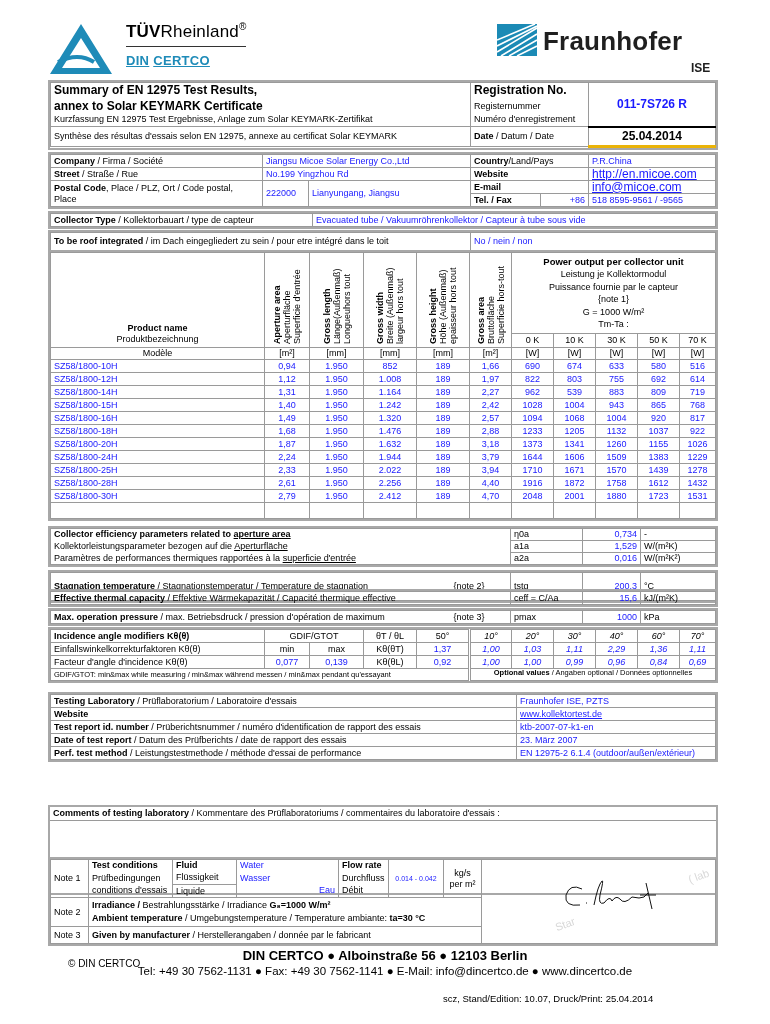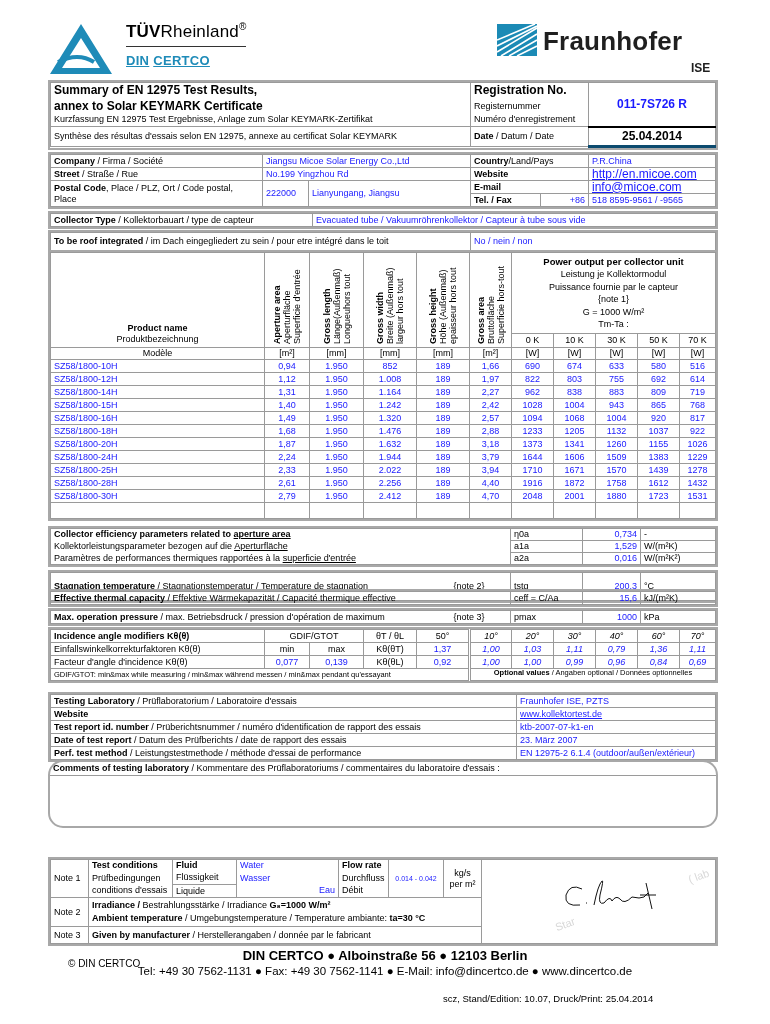--- a/index.html
+++ b/index.html
@@ -83,21 +83,21 @@
       <td style="border-top:none;border-bottom:none;"><span class="sumtitle">annex to Solar KEYMARK Certificate</span></td>
       <td style="border-top:none;border-bottom:none;">Registernummer</td>
     </tr>
     <tr style="height:13px">
       <td style="border-top:none;">Kurzfassung EN 12975 Test Ergebnisse, Anlage zum Solar KEYMARK-Zertifikat</td>
       <td style="border-top:none;">Numéro d'enregistrement</td>
     </tr>
     <tr style="height:20px">
       <td>Synthèse des résultas d'essais selon EN 12975, annexe au certificat Solar KEYMARK</td>
       <td><b>Date</b><span> / Datum / Date</span></td>
-      <td class="c date" style="border-top:2px solid #000;border-bottom:3px solid #0c4a6e;">25.04.2014</td>
+      <td class="c date" style="border-top:2px solid #000;border-bottom:3px solid #eab308;">25.04.2014</td>
     </tr>
   </tbody>
     </table>
 </div>
 
 <div class="box" style="top:152px;">
   <table>
     <colgroup>
         <col style="width:212px">
         <col style="width:46px">
@@ -259,21 +259,21 @@
           <td class="num">614</td>
         </tr>
         <tr style="height: 13px;">
           <td class="name">SZ58/1800-14H</td>
           <td class="num">1,31</td>
           <td class="num">1.950</td>
           <td class="num">1.164</td>
           <td class="num">189</td>
           <td class="num">2,27</td>
           <td class="num">962</td>
-          <td class="num">838</td>
+          <td class="num">539</td>
           <td class="num">883</td>
           <td class="num">809</td>
           <td class="num">719</td>
         </tr>
         <tr style="height: 13px;">
           <td class="name">SZ58/1800-15H</td>
           <td class="num">1,40</td>
           <td class="num">1.950</td>
           <td class="num">1.242</td>
           <td class="num">189</td>
@@ -516,21 +516,21 @@
     </tr>
     <tr style="height:13px">
       <td>Einfallswinkelkorrekturfaktoren Kθ(θ)</td>
       <td class="c">min</td>
       <td class="c">max</td>
       <td class="c">Kθ(θT)</td>
       <td class="c blue">1,37</td>
       <td class="c it blue" style="border-left:3px double #9a9a9a;">1,00</td>
       <td class="c it blue">1,03</td>
       <td class="c it blue">1,11</td>
-      <td class="c it blue">0,79</td>
+      <td class="c it blue">2,29</td>
       <td class="c it blue">1,36</td>
       <td class="c it blue">1,11</td>
     </tr>
     <tr style="height:13px">
       <td>Facteur d'angle d'incidence Kθ(θ)</td>
       <td class="c blue">0,077</td>
       <td class="c blue">0,139</td>
       <td class="c">Kθ(θL)</td>
       <td class="c blue">0,92</td>
       <td class="c it blue" style="border-left:3px double #9a9a9a;">1,00</td>
@@ -572,21 +572,21 @@
           <td class="blue">23. März 2007</td>
         </tr>
         <tr style="height: 13px;">
           <td><b>Perf. test method</b><span> / Leistungstestmethode / méthode d'essai de performance</span></td>
           <td class="blue">EN 12975-2 6.1.4 (outdoor/außen/extérieur)</td>
         </tr>
       </tbody>
   </table>
 </div>
 
-<div class="box" style="top:760px;height:68px;border-radius:15px;">
+<div class="box" style="top:805px;height:90px;">
   <table>
     <tbody>
         <tr style="height:13px">
       <td style="border:none;border-bottom:1px solid #9a9a9a;"><b>Comments of testing laboratory</b><span> / Kommentare des Prüflaboratoriums / commentaires du laboratoire d'essais :</span></td>
     </tr>
   </tbody>
     </table>
 </div>
 
 <div class="box" style="top:857px;">

